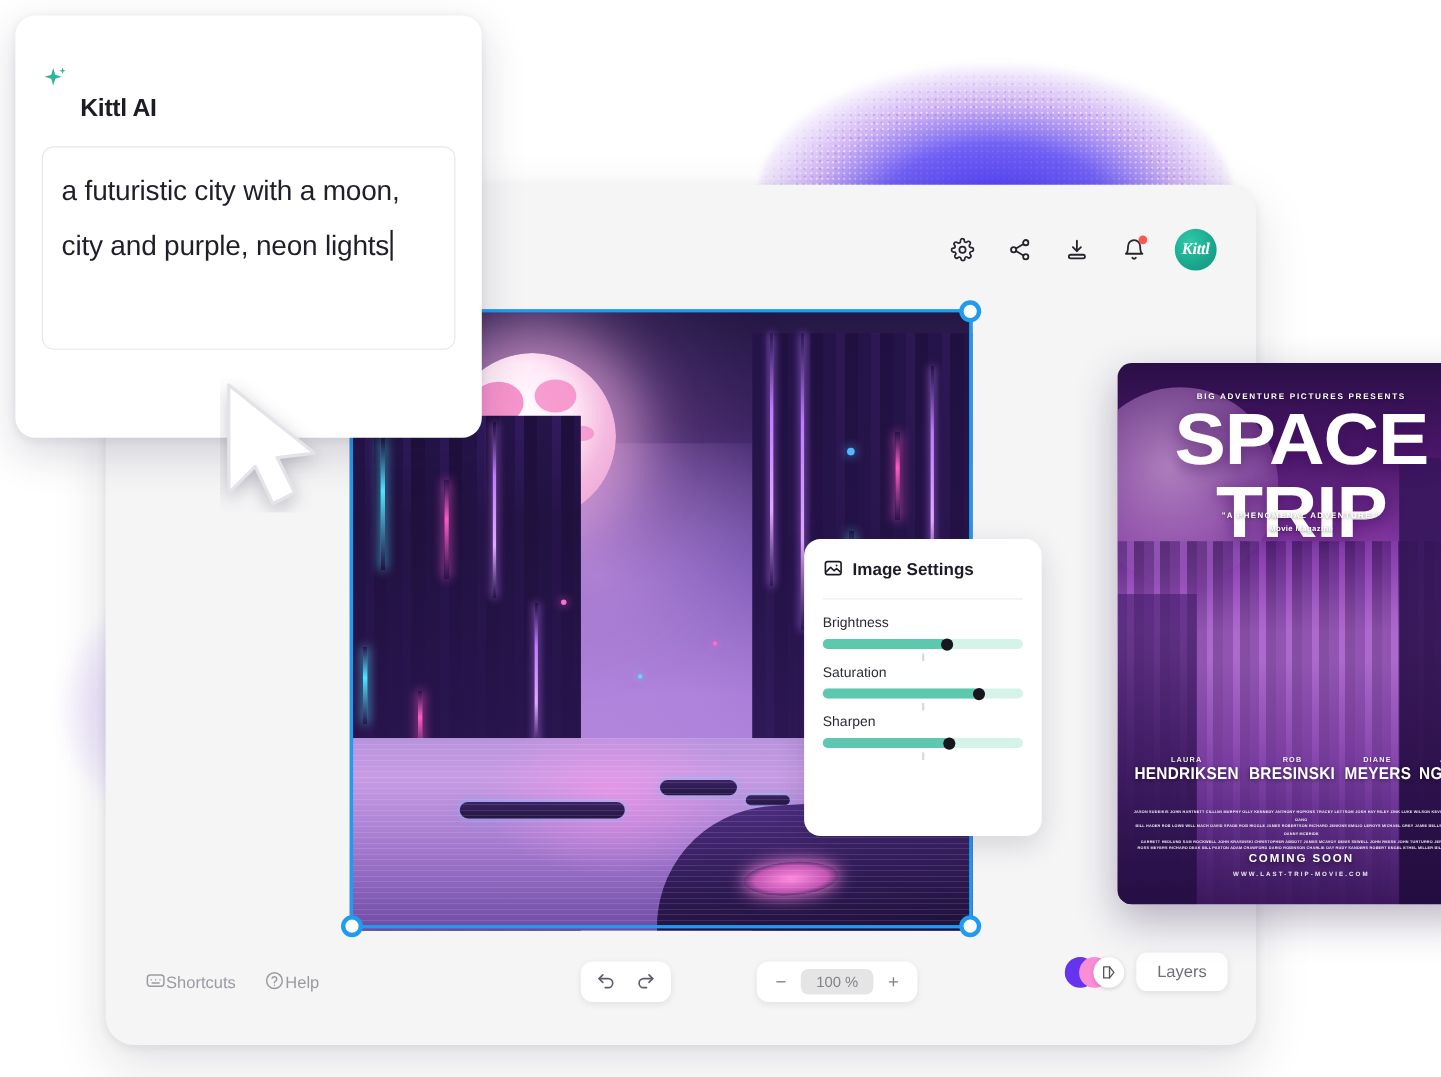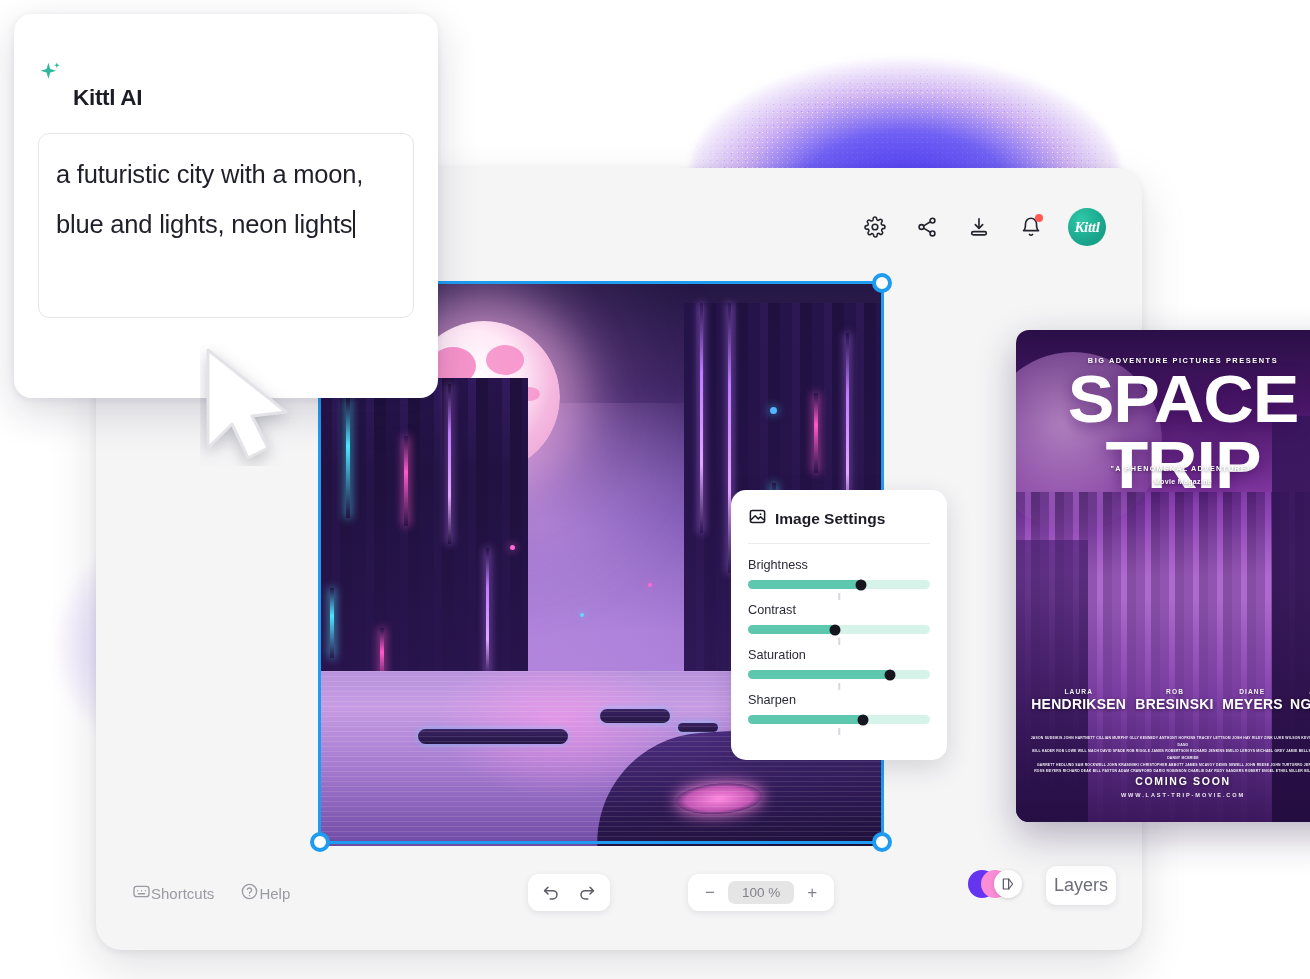--- a/index.html
+++ b/index.html
@@ -150,22 +150,22 @@
     background: #e5e5e5; border-radius: 7px; padding: 4px 14px;
     color: #82828c; font-size: 13.5px; min-width: 66px; text-align: center; cursor: pointer;
   }
   .theme-swatch { position: absolute; right: 120px; top: 14px; width: 54px; height: 32px; cursor: pointer; }
   .sw { position: absolute; top: 2px; width: 28px; height: 28px; border-radius: 50%; }
   .sw1 { left: 0; background: #6434ef; }
   .sw2 { left: 13px; background: #f98dd6; }
   .sw3 { left: 26px; background: #fff; box-shadow: 0 1px 4px rgba(0,0,0,.16); display:flex; align-items:center; justify-content:center; }
   .layers-btn {
     position: absolute; right: 26px; top: 12px; background: #fff; border-radius: 10px;
-    box-shadow: 0 2px 7px rgba(25,25,50,.1); padding: 9px 8px; color: #6e6e78;
-    font-size: 18px; cursor: pointer;
+    box-shadow: 0 2px 7px rgba(25,25,50,.1); padding: 9px 19px; color: #6e6e78;
+    font-size: 15px; cursor: pointer;
   }
 
   
   .settings-panel {
     position: absolute; left: 731px; top: 490px; width: 216px; height: 270px;
     background: #fff; border-radius: 15px; box-shadow: 0 8px 26px rgba(25,25,55,.15);
     padding: 17px 17px 0 17px;
   }
   .sp-title { display: flex; align-items: center; gap: 8px; font-size: 15.5px; font-weight: 700; color: #1c1c26; }
   .sp-rule { height: 1px; background: #ececf0; margin: 13px 0 0 0; }
@@ -453,28 +453,20 @@
 
     <div class="sp-row">
       <div class="sp-label">Brightness</div>
       <div class="track">
         <span class="fill" style="width:62%"></span>
         <span class="knob" style="left:62%"></span>
         <span class="tick"></span>
       </div>
     </div>
 
-    <div class="sp-row">
-      <div class="sp-label">Contrast</div>
-      <div class="track">
-        <span class="fill" style="width:48%"></span>
-        <span class="knob" style="left:48%"></span>
-        <span class="tick"></span>
-      </div>
-    </div>
 
     <div class="sp-row">
       <div class="sp-label">Saturation</div>
       <div class="track">
         <span class="fill" style="width:78%"></span>
         <span class="knob" style="left:78%"></span>
         <span class="tick"></span>
       </div>
     </div>
 
@@ -492,21 +484,21 @@
     <div class="ai-head">
       <span>
         <svg width="26" height="26" viewBox="0 0 24 24">
           <path d="M9.6 2.6 11.3 8.2 16.9 9.9 11.3 11.6 9.6 17.2 7.9 11.6 2.3 9.9 7.9 8.2z" fill="#2fb79c"></path>
           <path d="M17.4 2.2 18.1 4.2 20.1 4.9 18.1 5.6 17.4 7.6 16.7 5.6 14.7 4.9 16.7 4.2z" fill="#2fb79c"></path>
         </svg>
       </span>
       <span class="ai-head-title">Kittl AI</span>
     </div>
 
-    <div class="ai-input" title="Describe your image..."><span>a futuristic city with a moon, blue and lights, neon lights</span><span class="caret"></span></div>
+    <div class="ai-input" title="Describe your image..."><span>a futuristic city with a moon, city and purple, neon lights</span><span class="caret"></span></div>
 
   </div>
 
   <svg class="cursor-arrow" width="100" height="122" viewBox="0 0 100 122">
     <path d="M8 6 L8 104 L32 80 L48 114 L68 104 L52 72 L86 68 Z" fill="#ffffff" stroke="#e3e3e8" stroke-width="3" stroke-linejoin="round" style="filter: drop-shadow(0 5px 8px rgba(30,30,60,.25));"></path>
   </svg>
 
 </div>
 
 </body></html>

